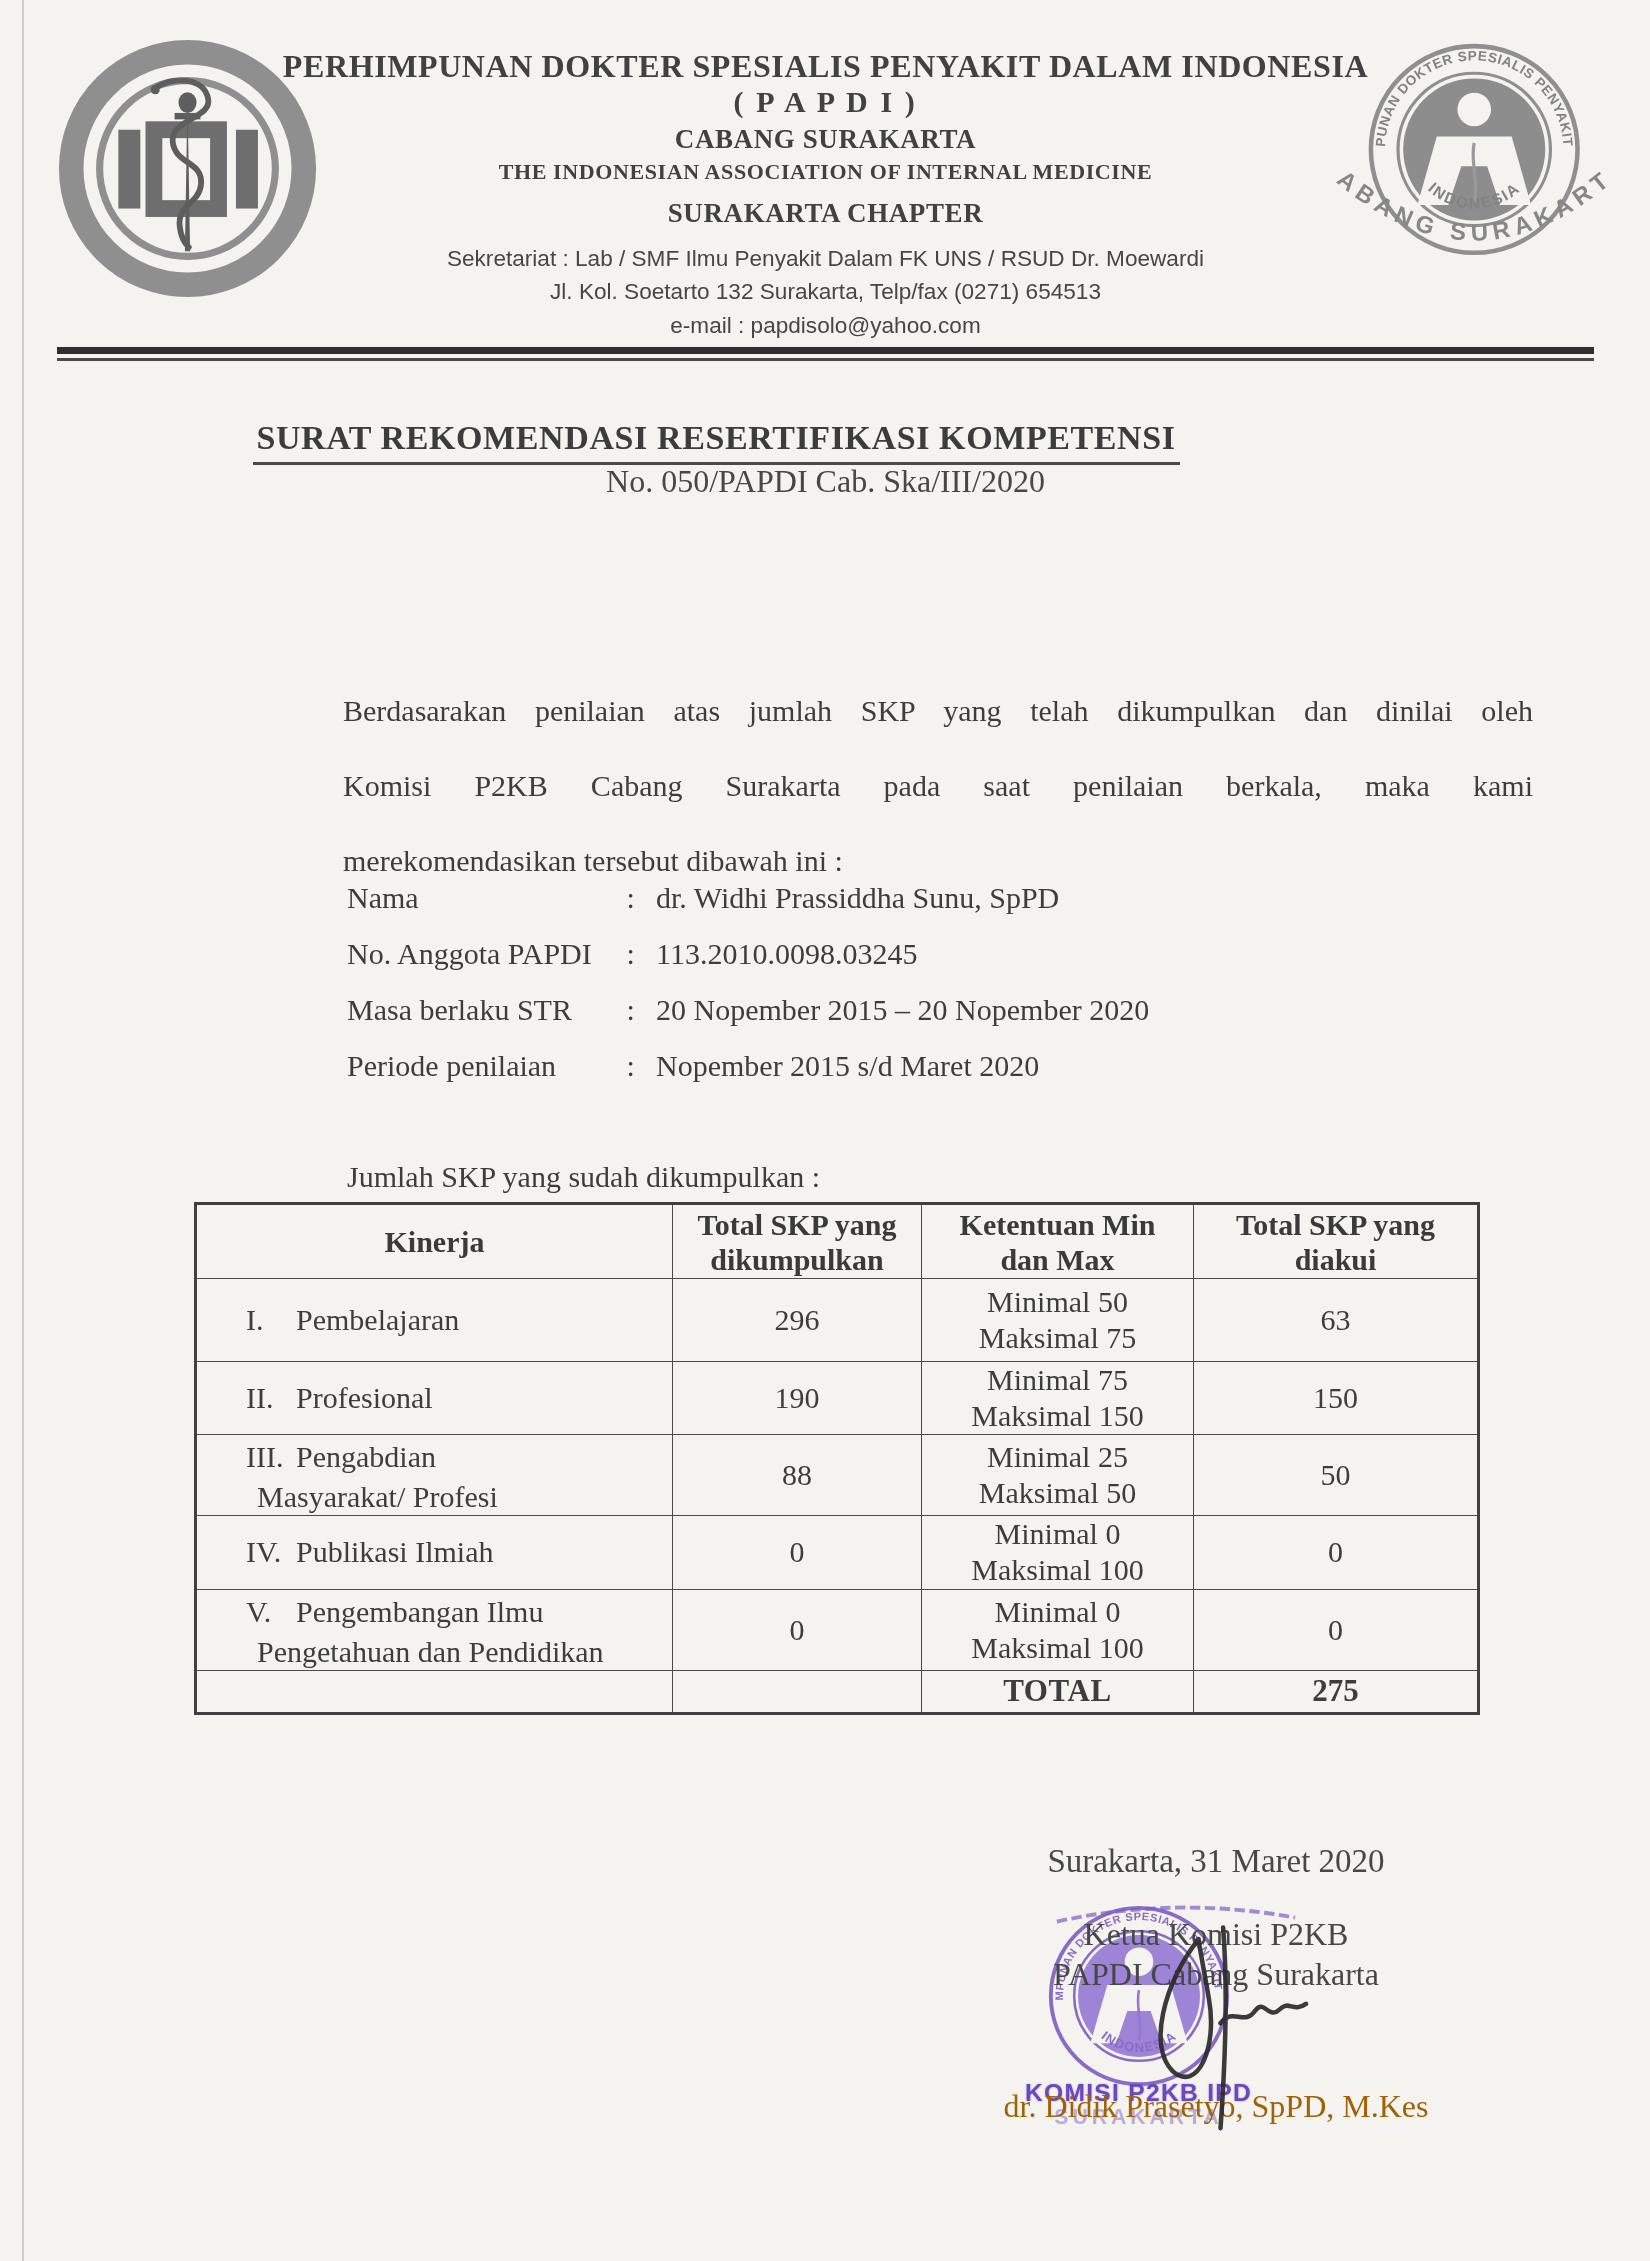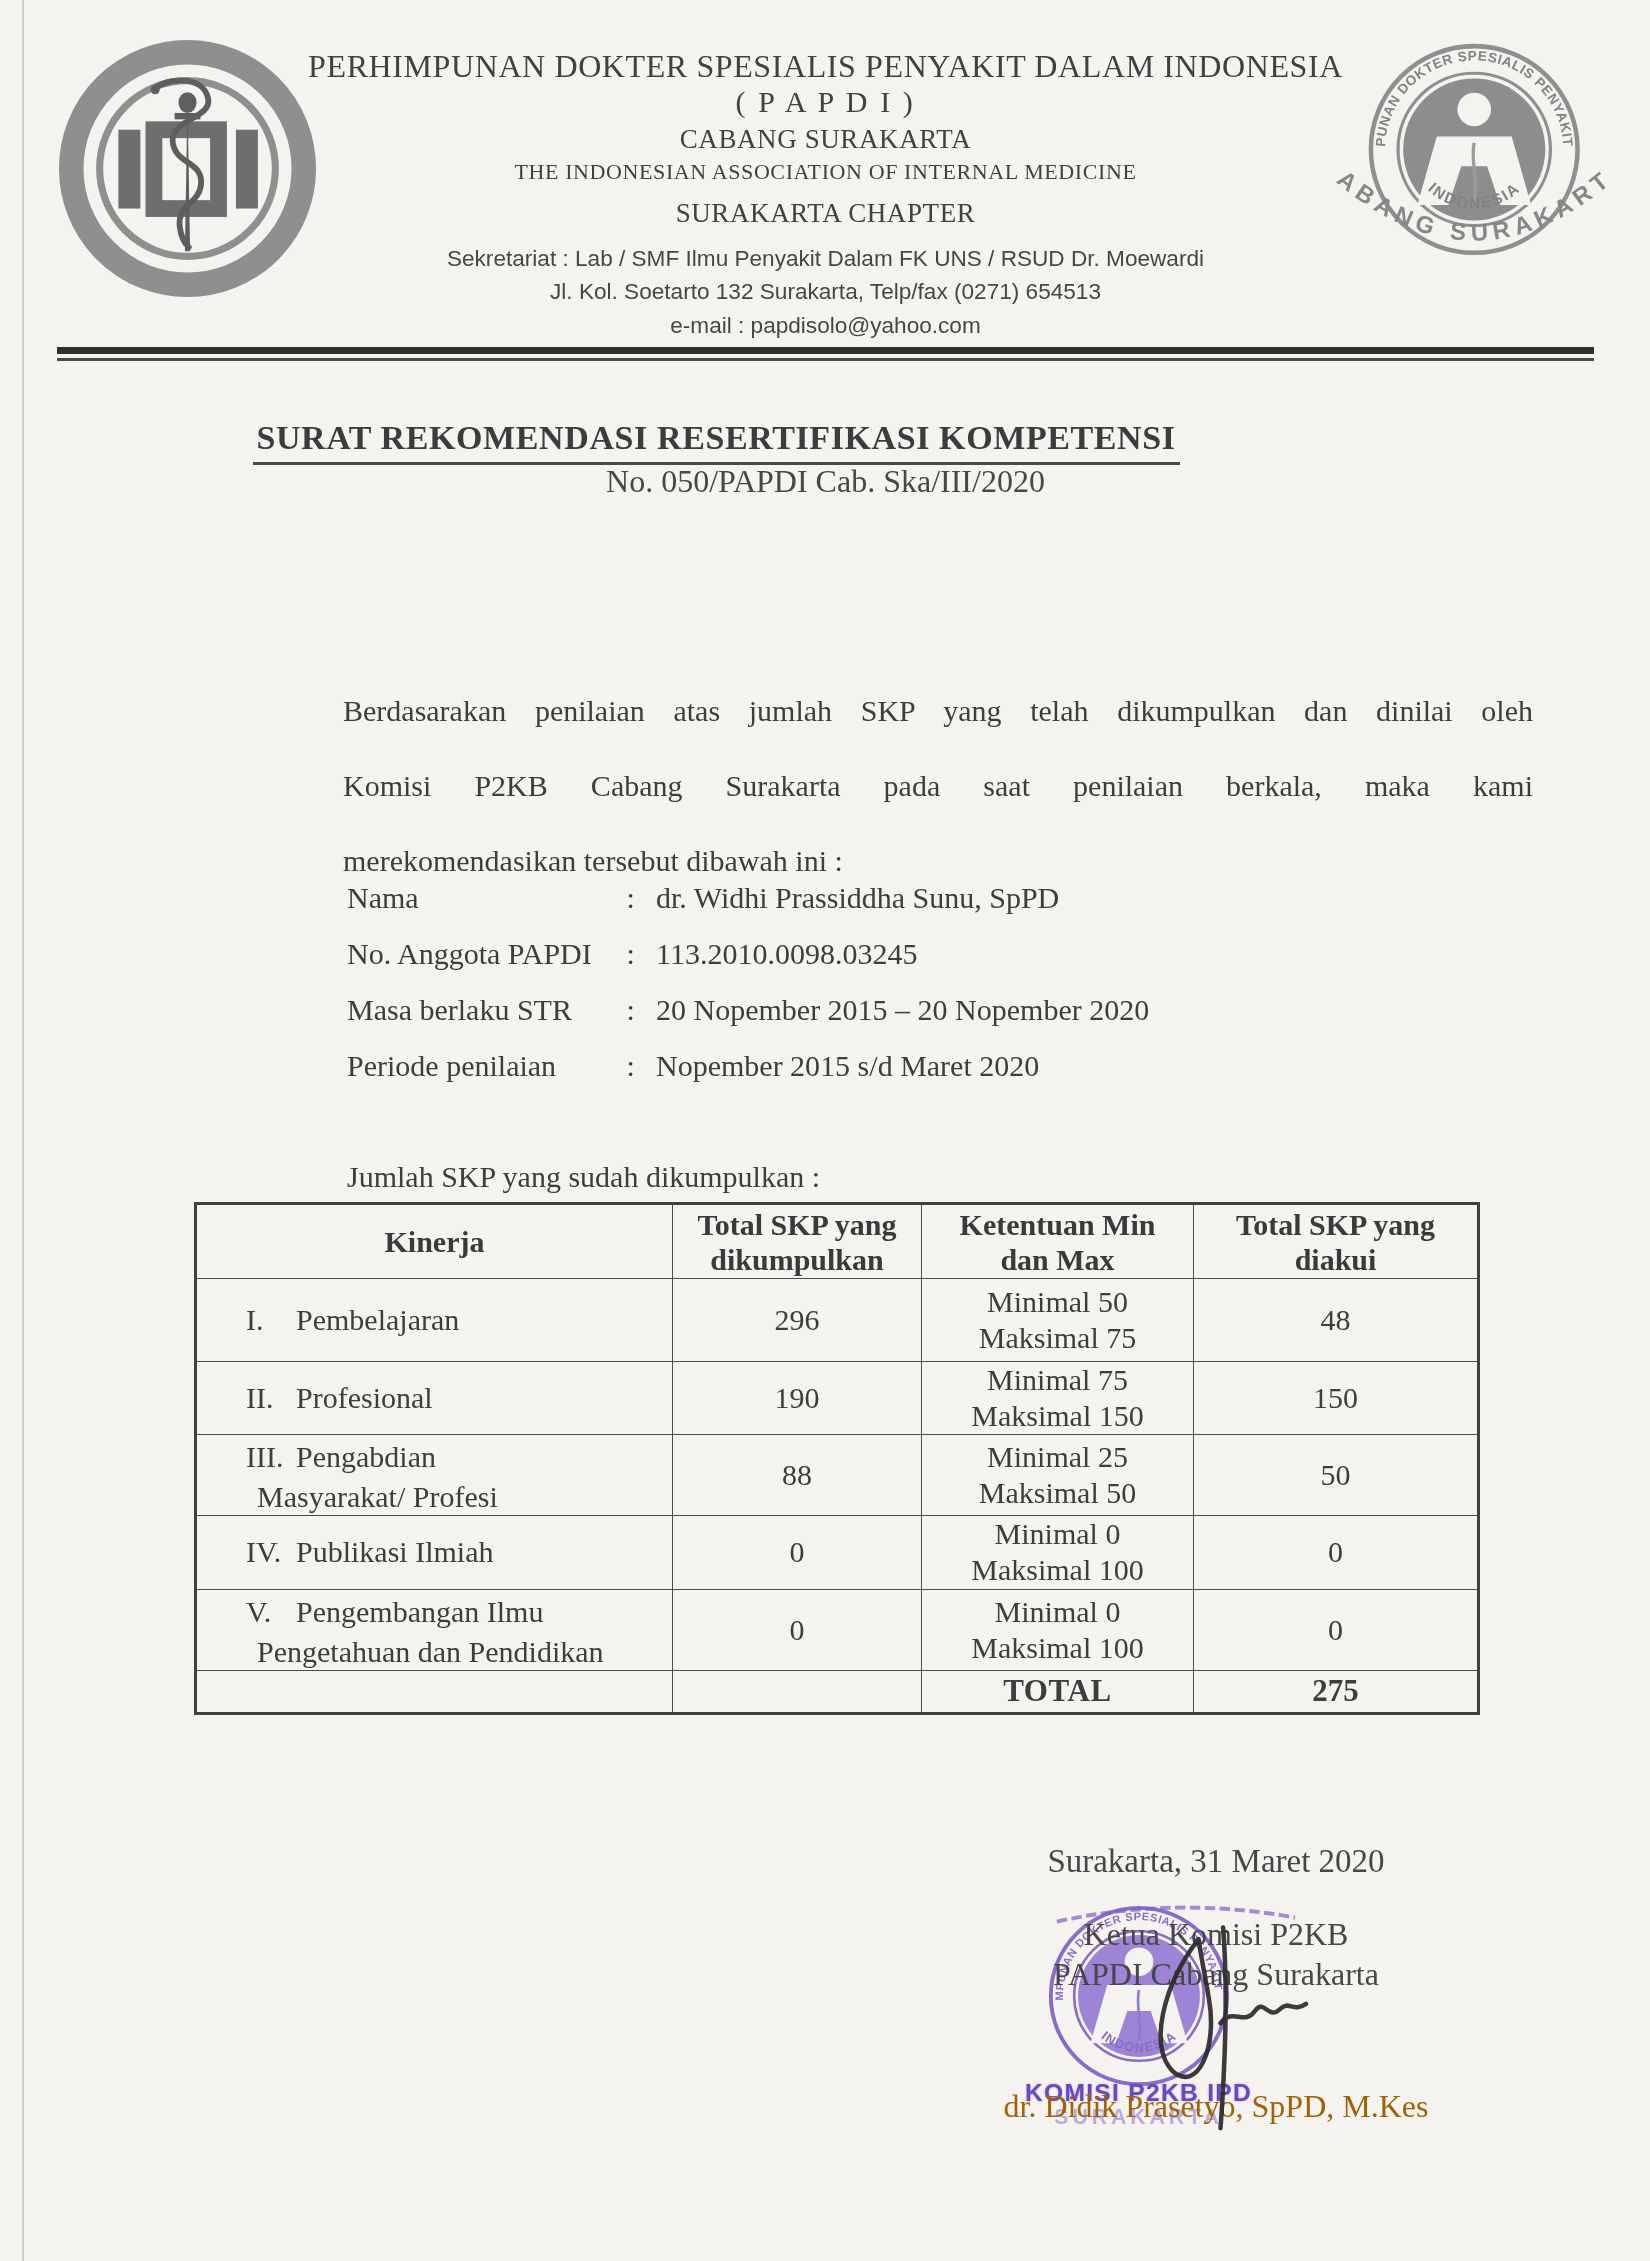--- a/index.html
+++ b/index.html
@@ -7,21 +7,21 @@
     position:relative;
     width:1651px;height:2261px;
     background:#f4f3ef;
     font-family:"Liberation Serif", serif;
     color:#3a3a3a;
     overflow:hidden;
   }
   .scan-edge{position:absolute;left:22px;top:0;width:1.9px;height:100%;background:#cfcdc6;}
   
   .letterhead-text{position:absolute;left:0;top:0;width:1651px;text-align:center;}
-  .org-line{position:absolute;width:100%;left:0;font-weight:normal;color:#414141;letter-spacing:0.6px;white-space:nowrap;}
+  .org-line{position:absolute;width:100%;left:0;font-weight:bold;color:#414141;letter-spacing:0.6px;white-space:nowrap;}
   .org-1{top:48px;font-size:32px;}
   .org-2{top:85px;font-size:30px;letter-spacing:2.6px;}
   .org-3{top:124px;font-size:27px;}
   .org-4{top:159px;font-size:22px;}
   .org-5{top:198px;font-size:27px;}
   .sek-line{position:absolute;width:100%;left:0;font-family:"Liberation Sans",sans-serif;font-size:22.6px;color:#464646;white-space:nowrap;}
   .sek-1{top:246px;}
   .sek-2{top:279px;}
   .sek-3{top:313px;}
   .rule-thick{position:absolute;left:57px;top:347px;width:1537px;height:6.5px;background:#2f2f2f;}
@@ -194,21 +194,21 @@
     <tr class="r1">
       <td class="c-kin">
         <div class="kin-wrap"><span class="k-num">I.</span><span>Pembelajaran</span></div>
         <div class="k-l2"></div>
       </td>
       <td class="c-mid">296</td>
       <td class="c-mid">
         <div class="mm">Minimal 50</div>
             <div class="mm">Maksimal 75</div>
       </td>
-      <td class="c-mid">48</td>
+      <td class="c-mid">63</td>
     </tr>
 
     <tr class="r2">
       <td class="c-kin">
         <div class="kin-wrap"><span class="k-num">II.</span><span>Profesional</span></div>
         <div class="k-l2"></div>
       </td>
       <td class="c-mid">190</td>
       <td class="c-mid">
         <div class="mm">Minimal 75</div>

